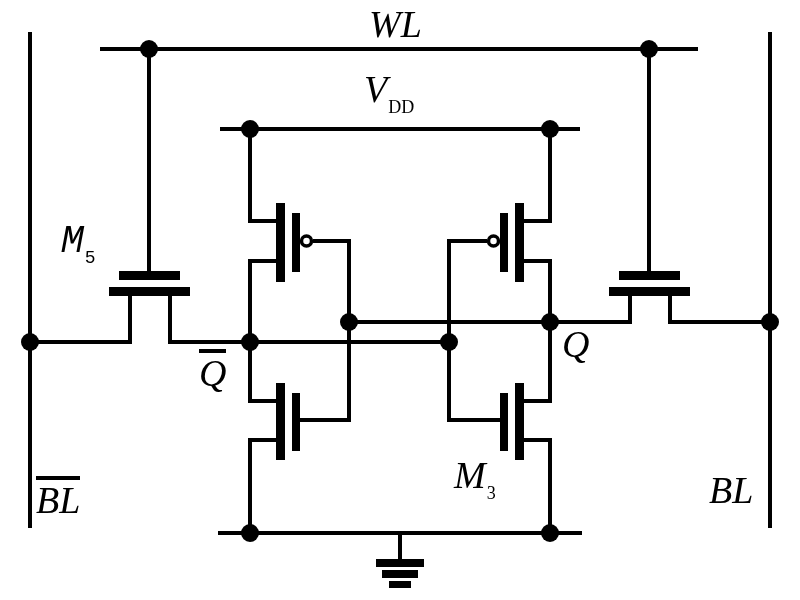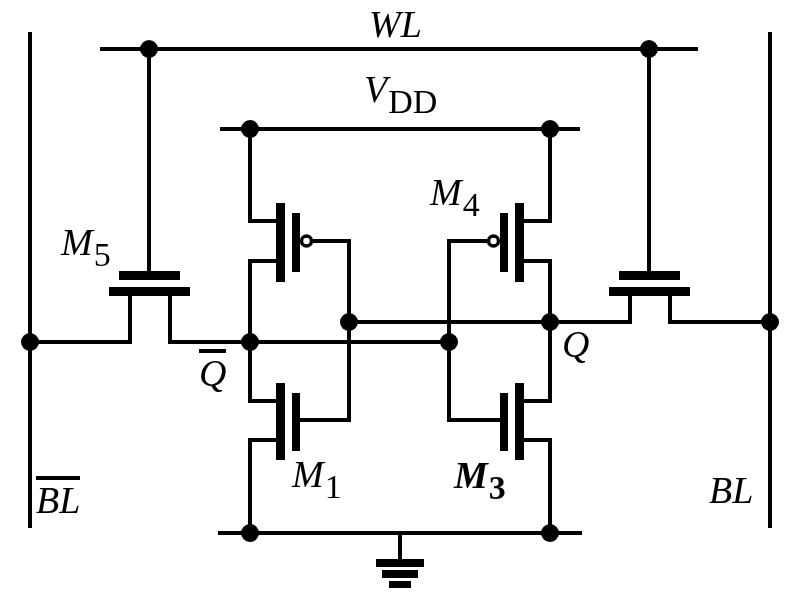--- a/index.html
+++ b/index.html
@@ -14,21 +14,21 @@
   svg.schem { position:absolute; left:0; top:0; display:block; }
   .wire { fill:none; stroke:var(--ink); stroke-width:4; stroke-linejoin:miter; }
   .bar  { fill:var(--ink); stroke:none; }
   .dot  { fill:var(--ink); stroke:none; }
   .bubble { fill:var(--bg); stroke:var(--ink); stroke-width:3.5; }
   .label {
     position:absolute; color:var(--ink);
     font-style:italic; font-size:38px; line-height:1;
     white-space:nowrap; user-select:none;
   }
-  .sub { font-style:normal; font-size:34px; vertical-align:-11px; margin-left:1px; }
+  .sub { font-style:normal; font-size:18px; vertical-align:-11px; margin-left:1px; }
   .ol  { display:inline-block; border-top:4px solid var(--ink); padding-top:1px; }
 </style>
 </head>
 <body>
 
 <div class="stage">
 
   <svg class="schem" width="800" height="600" viewBox="0 0 800 600">
 
     <path class="wire" d="M30,32 V528"></path>
@@ -95,35 +95,29 @@
   </svg>
 
   <div class="label" style="left:369px;top:5px;">
     <span>WL</span>
   </div>
 
   <div class="label" style="left:364px;top:70px;">
     <span>V</span><span class="sub">DD</span>
   </div>
 
-  <div class="label" style="left:61px;top:223px;">
+  <div class="label" style="left:61px;top:223px;font-family:Liberation Mono, monospace;">
     <span>M</span><span class="sub">5</span>
   </div>
 
 
-  <div class="label" style="left:430px;top:173px;">
-    <span>M</span><span class="sub">4</span>
-  </div>
 
 
-  <div class="label" style="left:292px;top:455px;">
-    <span>M</span><span class="sub">1</span>
-  </div>
 
-  <div class="label" style="left:454px;top:456px;font-weight:bold;">
+  <div class="label" style="left:454px;top:456px;">
     <span>M</span><span class="sub">3</span>
   </div>
 
   <div class="label" style="left:199px;top:349px;">
     <span class="ol">Q</span>
   </div>
 
   <div class="label" style="left:562px;top:325px;">
     <span>Q</span>
   </div>

